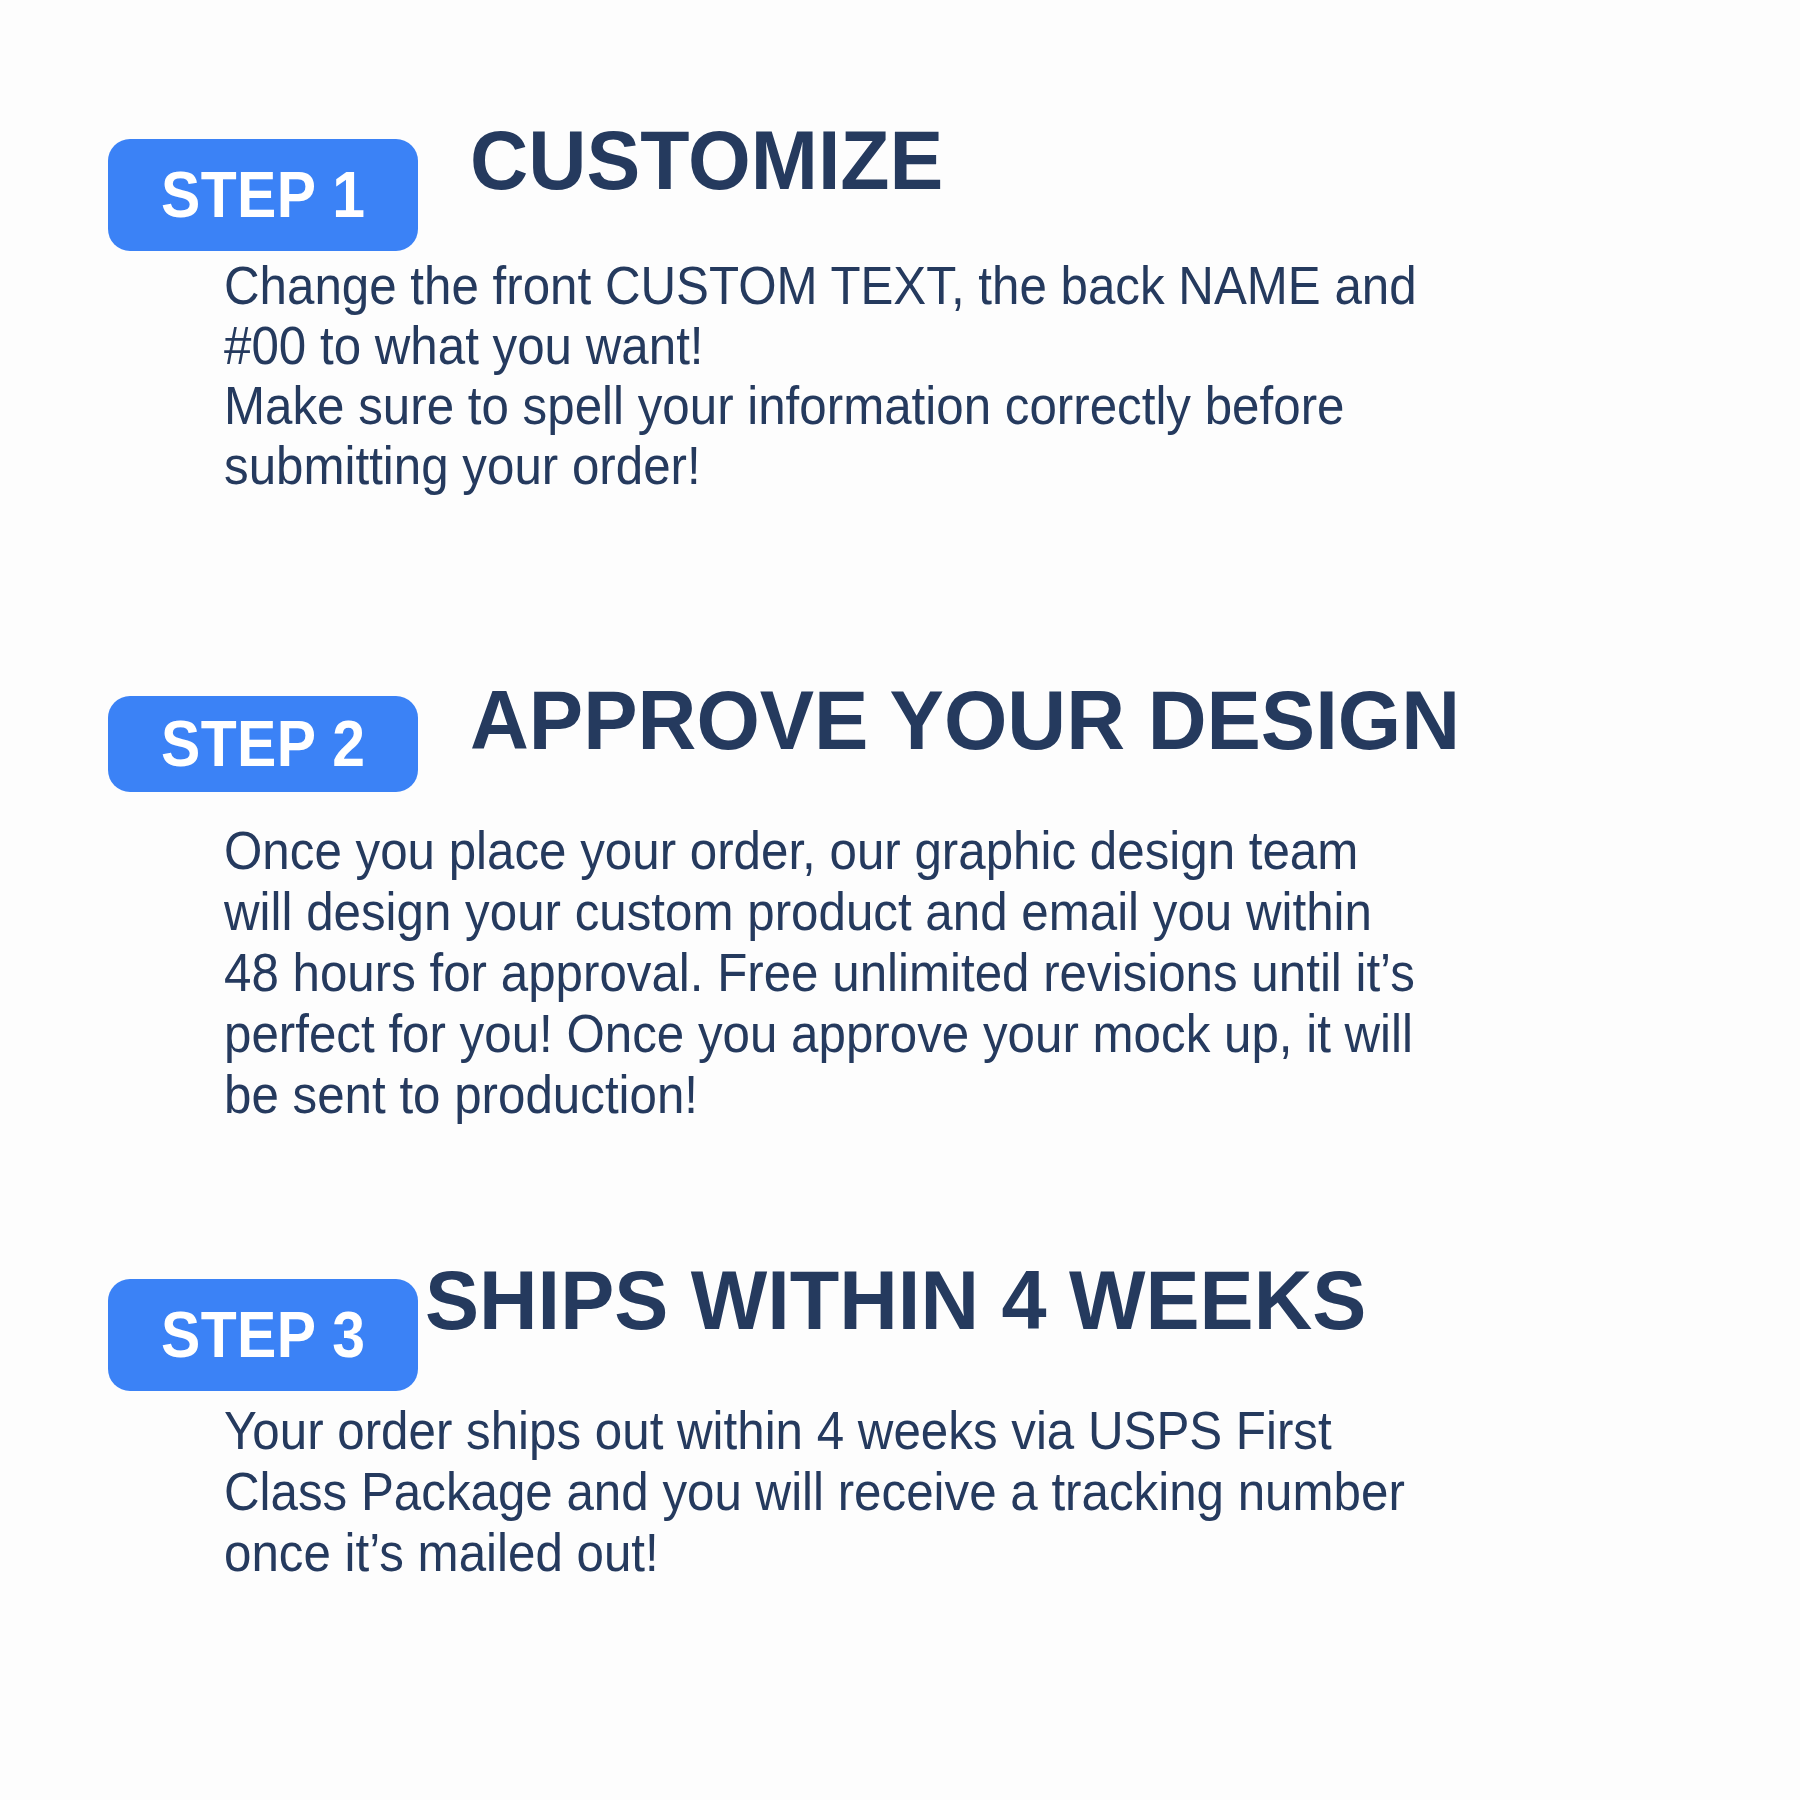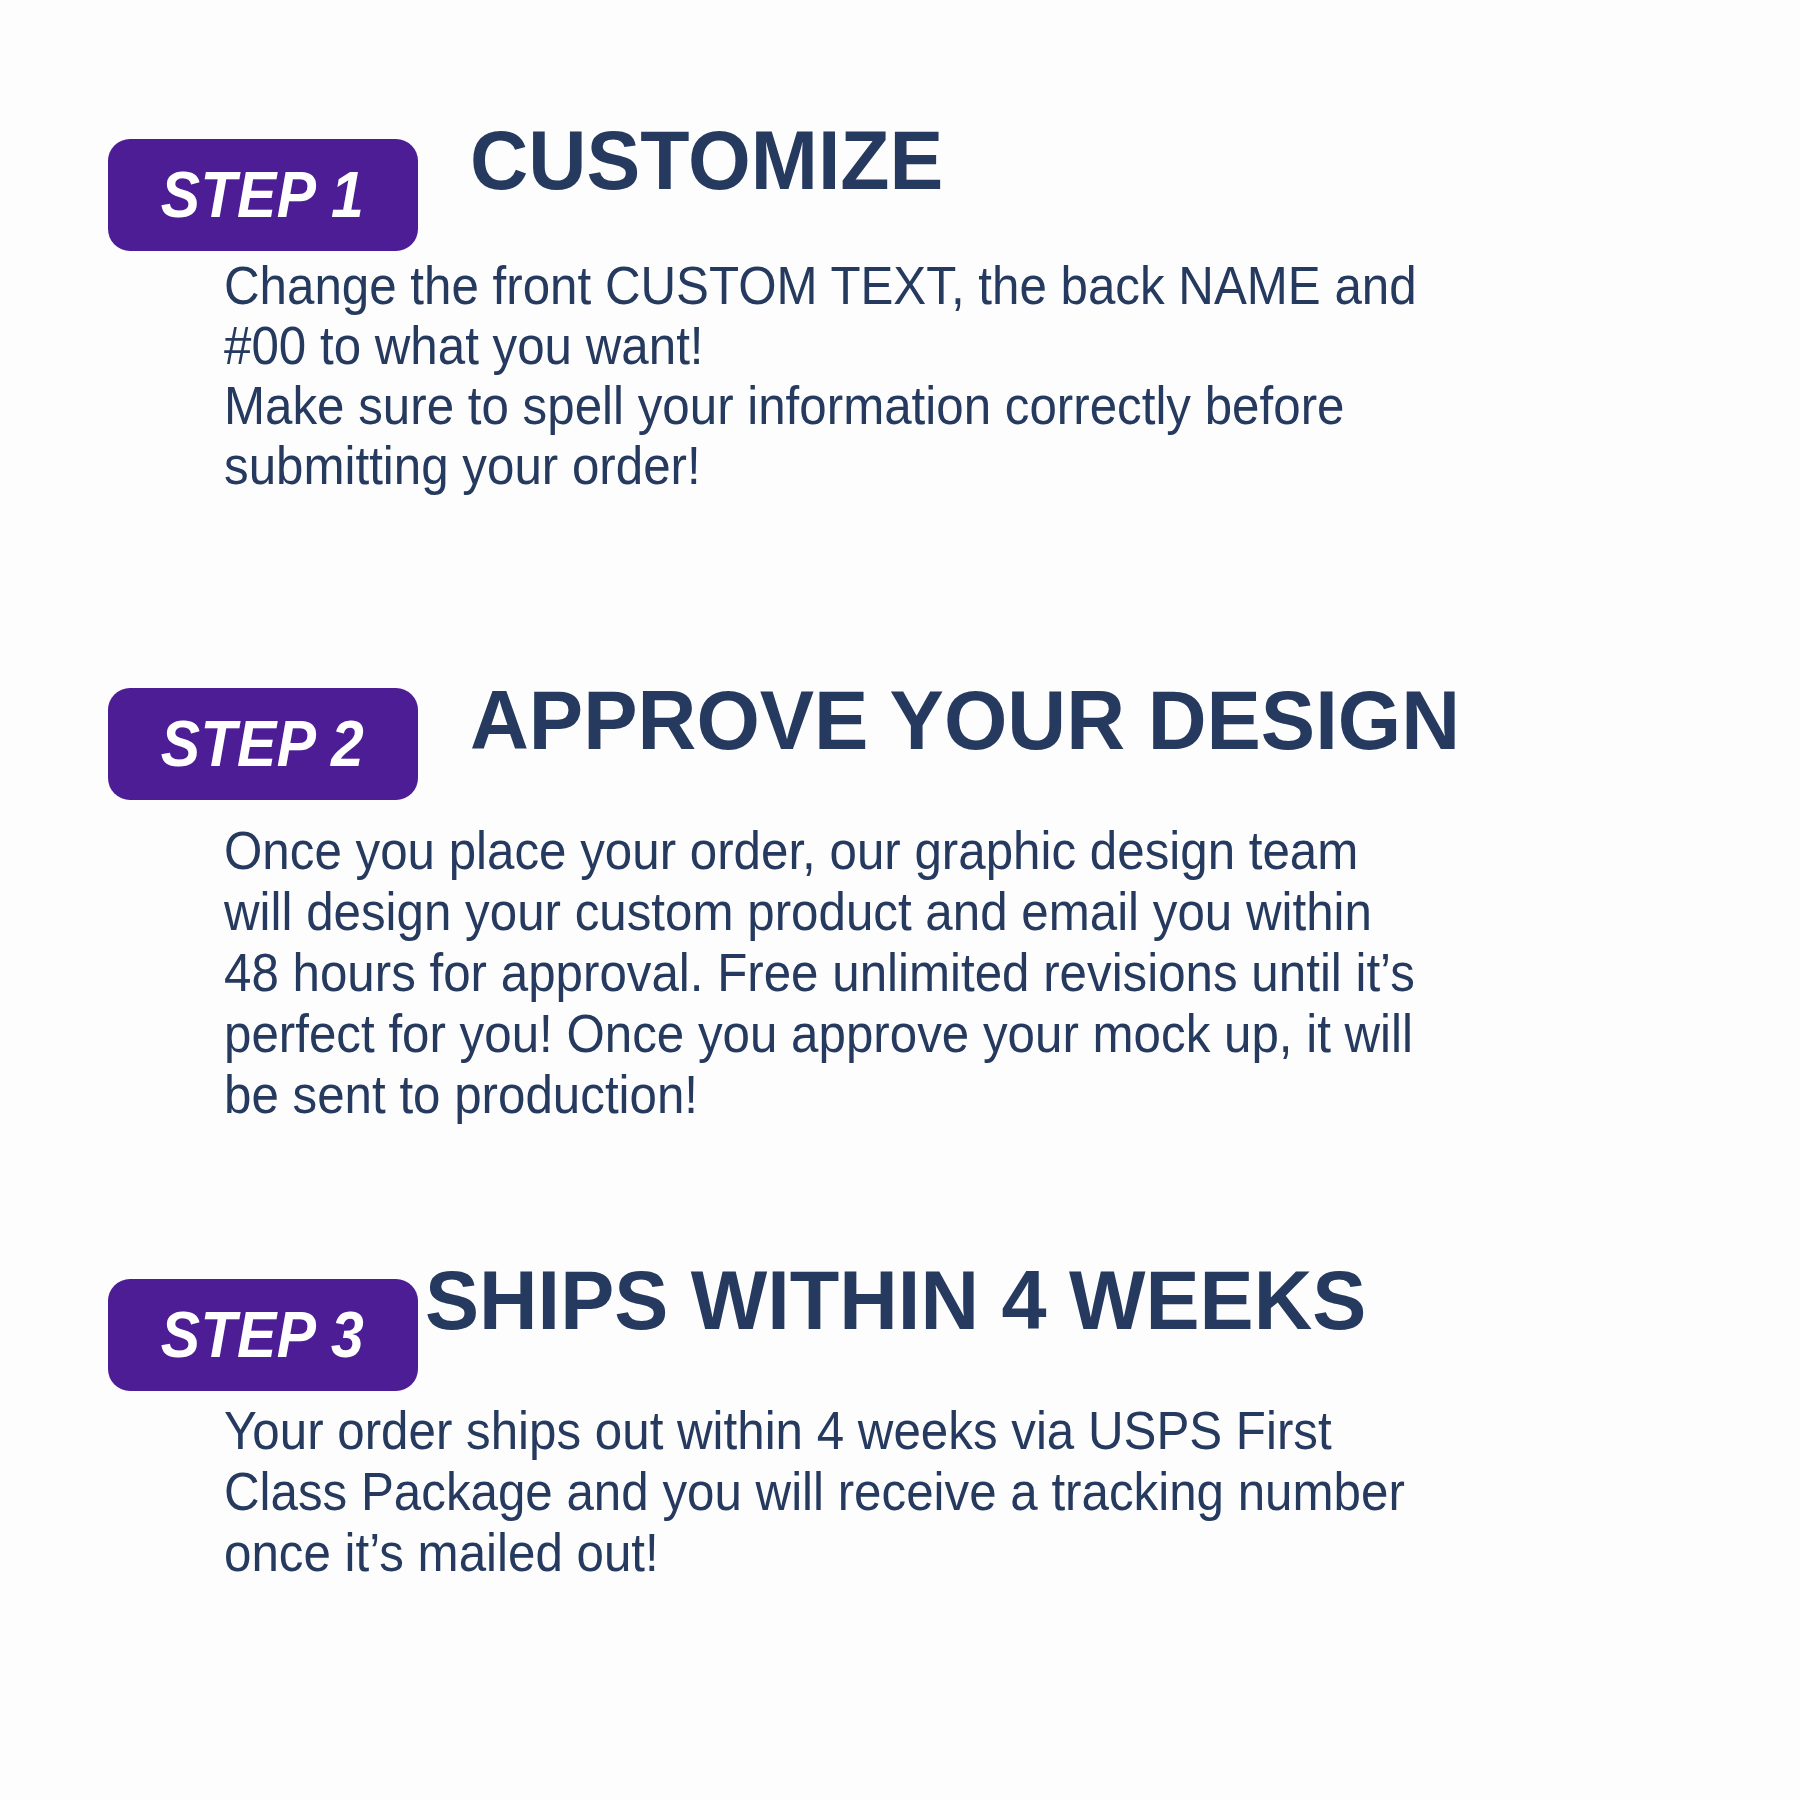--- a/index.html
+++ b/index.html
@@ -39,25 +39,24 @@
   .step-header {
     display: flex;
     align-items: center;
     gap: 52px;
   }
 
   .step-badge {
     display: inline-flex;
     align-items: center;
     justify-content: center;
-    background: #4c1d95;
+    background: #3b82f6;
     color: #ffffff;
     border-radius: 22px;
     box-sizing: border-box;
-    font-style: italic;
   }
 
   .step-badge-label {
     font-family: "Liberation Sans", sans-serif;
     font-weight: 700;
     letter-spacing: 0.5px;
     line-height: 1;
     white-space: nowrap;
     transform: scaleX(0.92);
     transform-origin: center;
@@ -105,21 +104,21 @@
     line-height: 60px;
     transform: scaleX(0.93);
     transform-origin: left top;
   }
 
   
   #step-2 { position: absolute; left: 0; top: 548px; }
   #step-2 .step-header { padding-left: 108px; }
   #step-2 .step-badge {
     width: 310px;
-    height: 112px;
+    height: 96px;
     margin-top: 108px;
   }
   #step-2 .step-badge-label { font-size: 64px; }
   #step-2 .step-title {
     font-size: 84px;
     margin-top: 130px;
     transform: scaleX(0.97);
   }
   #step-2 .step-body {
     position: absolute;

